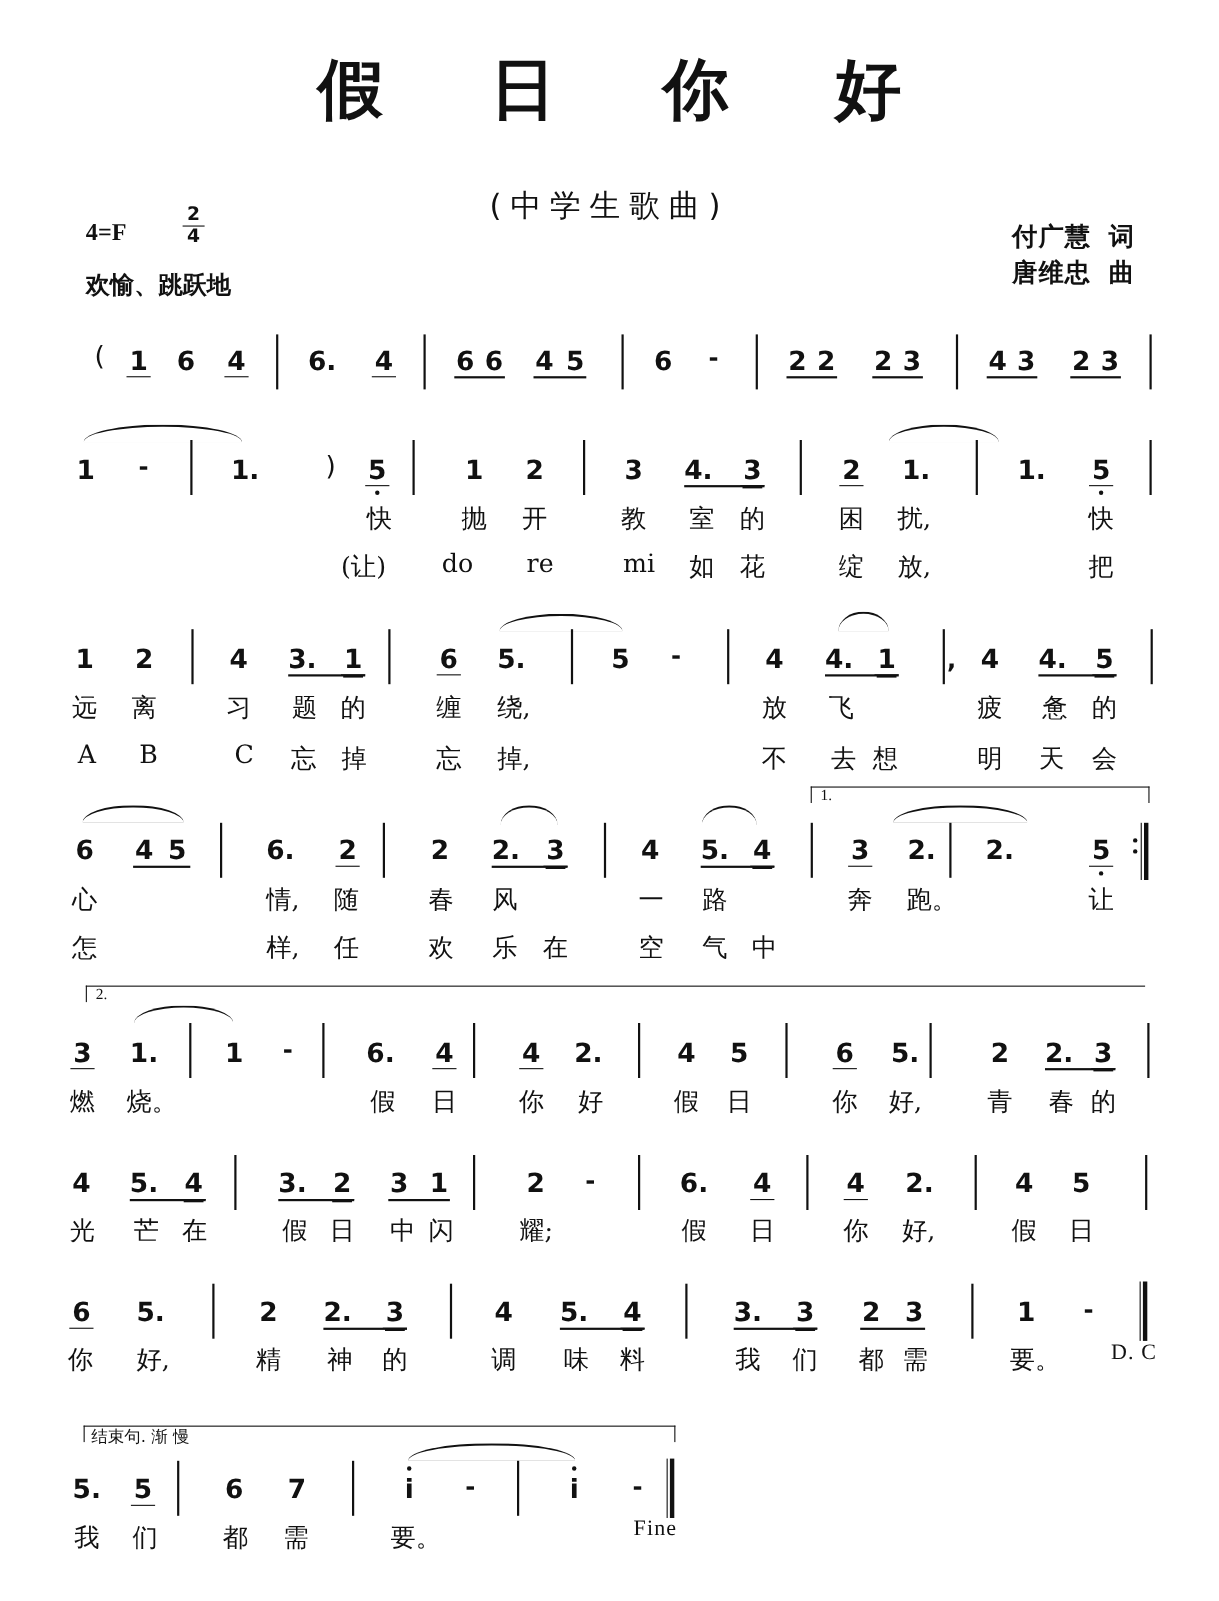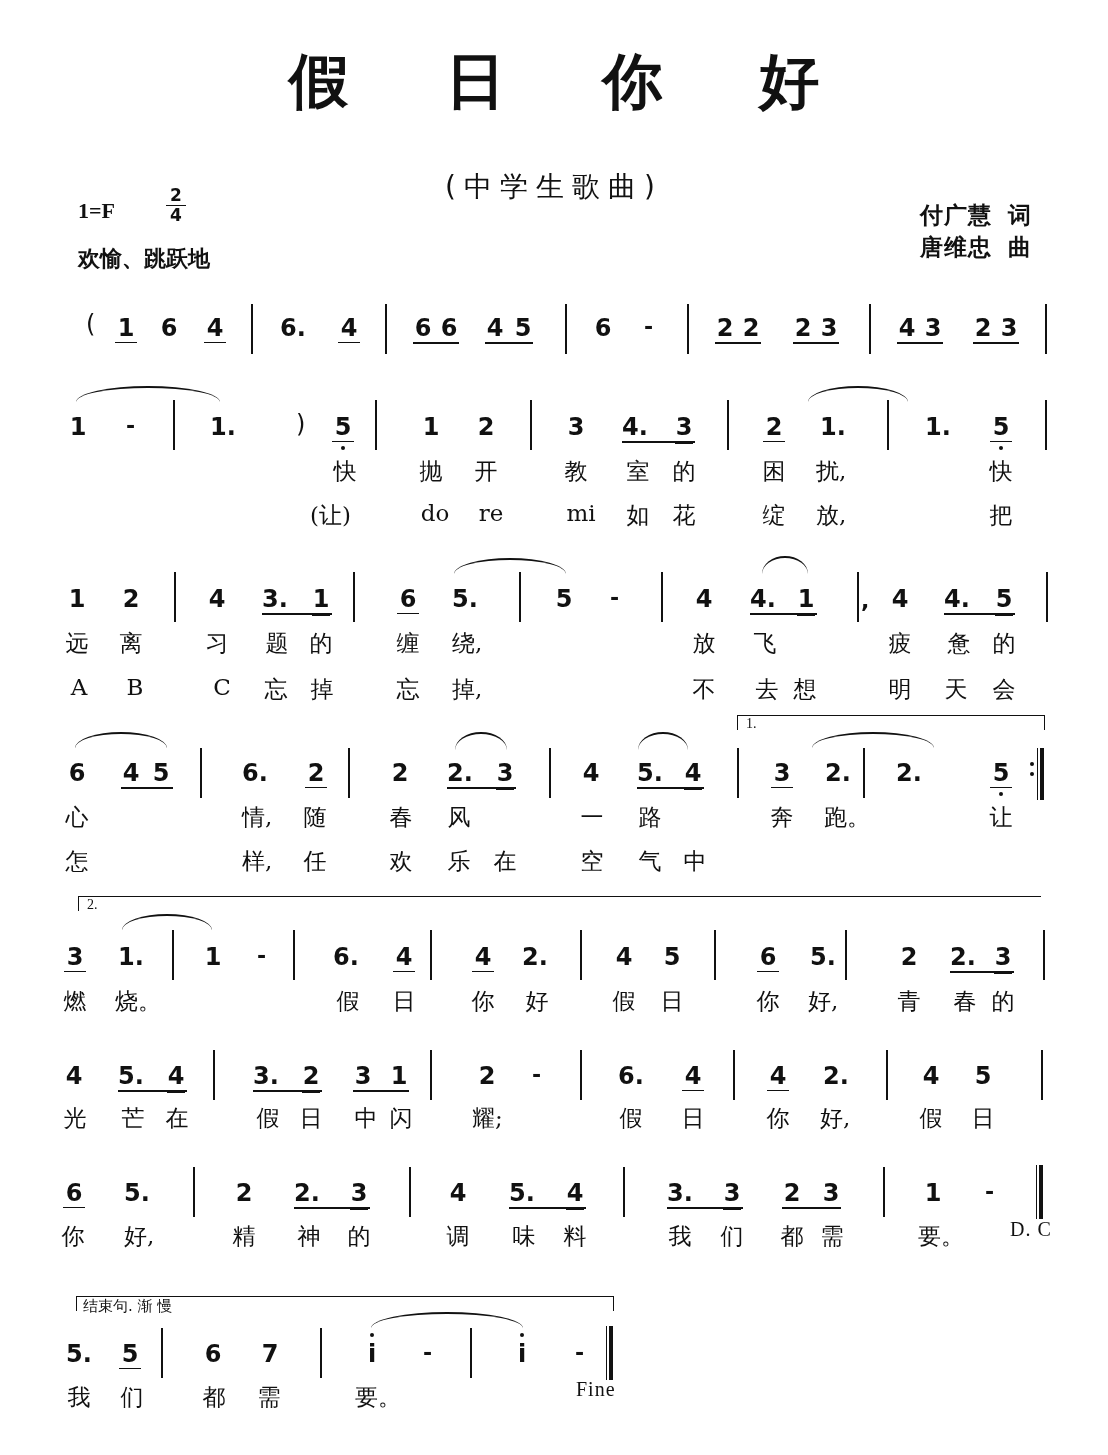--- a/index.html
+++ b/index.html
@@ -38,21 +38,21 @@
   .volta.r { border-right:1.5px solid #111; }
   .volta span { font-size:14px; position:absolute; left:8px; top:0px; font-family:"Liberation Serif",serif; }
   .mark { position:absolute; font-size:20px; font-family:"Liberation Serif",serif; letter-spacing:1px; }
   .breath { position:absolute; font-size:22px; font-weight:bold; }
 </style>
 </head>
 <body>
 
 <div class="title">假 日 你 好</div>
 <div class="subtitle">(中学生歌曲)</div>
-<div class="key">1=F</div>
+<div class="key">4=F</div>
 <div class="timesig">
   <div class="num">2</div>
   <div class="den">4</div>
 </div>
 <div class="tempo">欢愉、跳跃地</div>
 <div class="credit" style="top:200px">
   <span>付广慧</span><span class="role">词</span>
 </div>
 <div class="credit" style="top:232px">
   <span>唐维忠</span><span class="role">曲</span>
@@ -124,21 +124,21 @@
   <span class="lyr" style="left:416px;top:456px">抛</span>
   <span class="lyr" style="left:471px;top:456px">开</span>
   <span class="lyr" style="left:561px;top:456px">教</span>
   <span class="lyr" style="left:623px;top:456px">室</span>
   <span class="lyr" style="left:669px;top:456px">的</span>
   <span class="lyr" style="left:759px;top:456px">困</span>
   <span class="lyr" style="left:816px;top:456px;width:44px;text-align:left">扰,</span>
   <span class="lyr" style="left:986px;top:456px">快</span>
 
   <span class="lyr" style="left:310px;top:500px;width:70px;text-align:left">(让)</span>
-  <span class="lyr" style="left:420px;top:500px">do</span>
+  <span class="lyr" style="left:401px;top:500px">do</span>
   <span class="lyr" style="left:476px;top:500px">re</span>
   <span class="lyr" style="left:566px;top:500px">mi</span>
   <span class="lyr" style="left:623px;top:500px">如</span>
   <span class="lyr" style="left:669px;top:500px">花</span>
   <span class="lyr" style="left:759px;top:500px">绽</span>
   <span class="lyr" style="left:816px;top:500px;width:44px;text-align:left">放,</span>
   <span class="lyr" style="left:986px;top:500px">把</span>
 </div>
 
 <div class="system" style="top:0">

